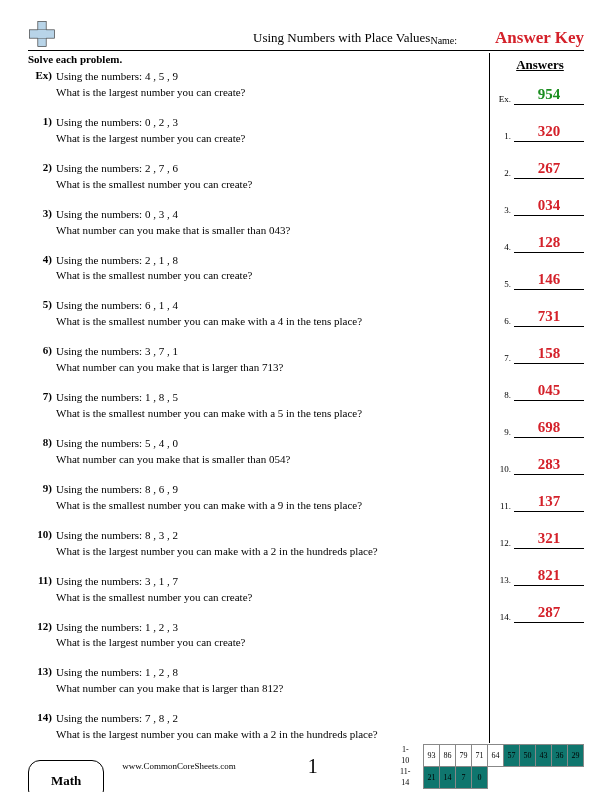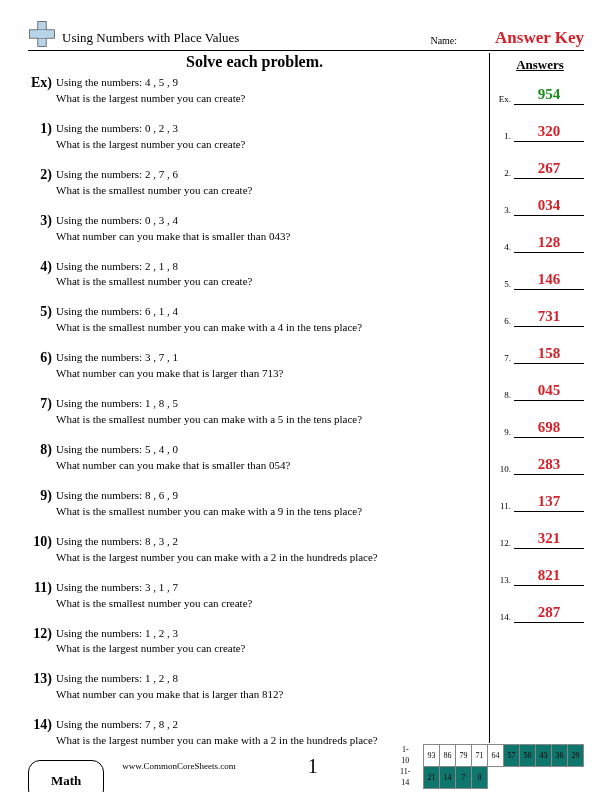--- a/index.html
+++ b/index.html
@@ -24,21 +24,21 @@
       margin-bottom: 2px;
     }
     .logo {
       width: 28px;
       height: 28px;
       margin-right: 6px;
       flex-shrink: 0;
     }
     .title {
       flex: 1;
-      text-align: left;
+      text-align: right;
       font-size: 13px;
       padding-bottom: 2px;
     }
     .name-label {
       font-size: 10px;
       margin-right: 6px;
       padding-bottom: 2px;
     }
     .answer-key {
       font-family: "Comic Sans MS", cursive;
@@ -56,37 +56,36 @@
       flex: 1;
       padding-right: 8px;
     }
     .answers-col {
       width: 95px;
       border-left: 1px solid #000;
       padding-left: 6px;
     }
     .instruction {
       font-weight: bold;
-      font-size: 16px;
+      font-size: 11px;
       margin-bottom: 4px;
-      text-align: center;
     }
     .problem {
       margin-bottom: 14px;
       padding-left: 28px;
       position: relative;
     }
     .pnum {
       position: absolute;
       left: 0;
       top: 0;
       width: 24px;
       text-align: right;
       font-weight: bold;
-      font-size: 14px;
+      font-size: 11px;
     }
     .ptext {
       font-size: 11px;
       line-height: 1.45;
     }
     .answers-title {
       text-align: center;
       font-weight: bold;
       text-decoration: underline;
       font-size: 13px;

